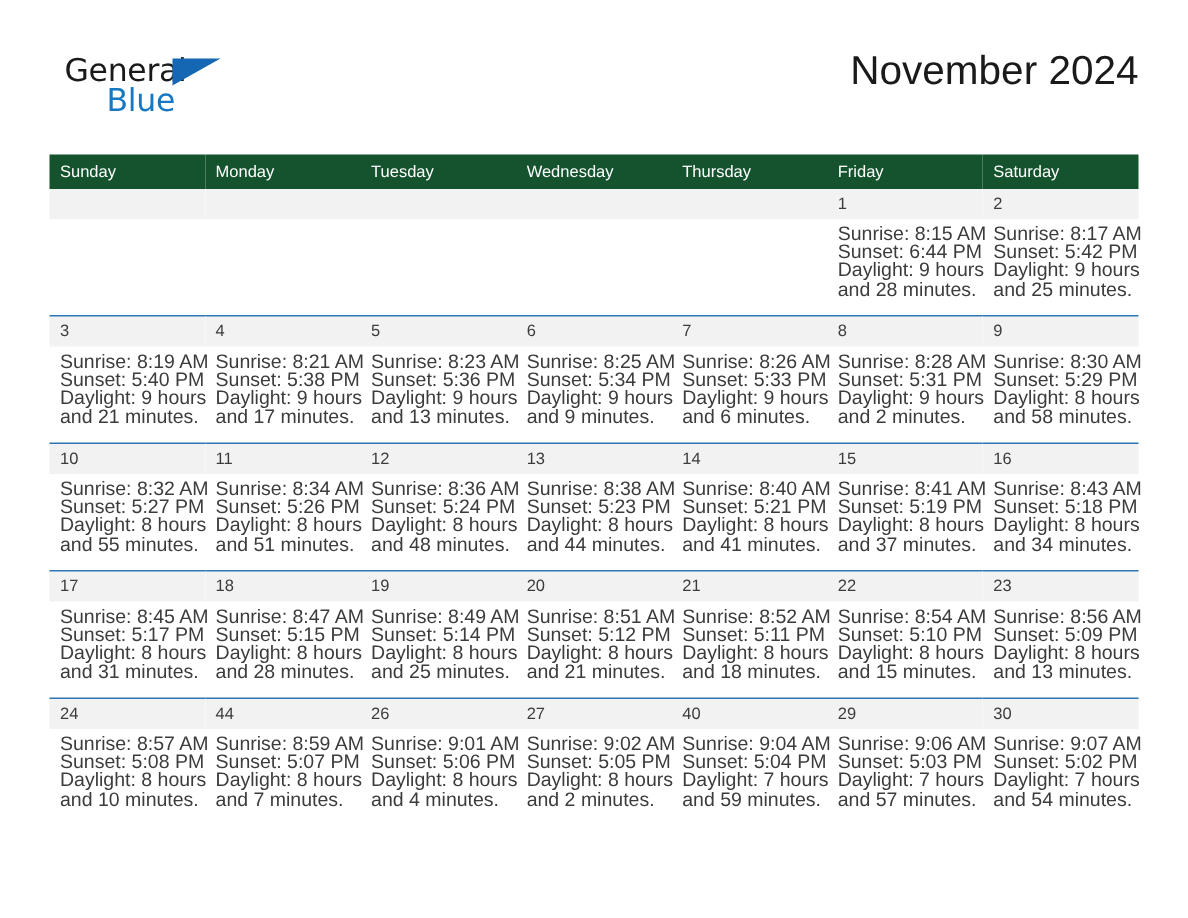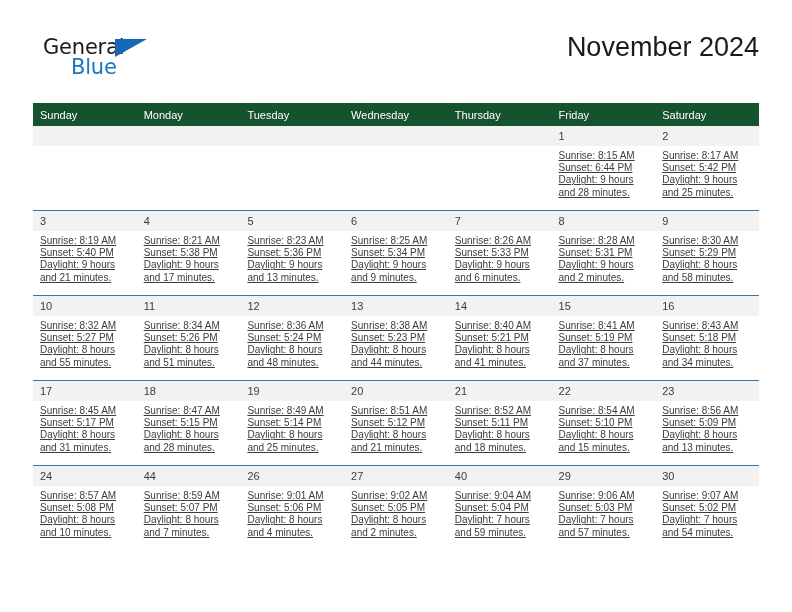--- a/index.html
+++ b/index.html
@@ -127,24 +127,23 @@
     color: #3c3c3c;
     padding: 4px 0 4px 7px;
     line-height: 12px;
     height: 12px;
   }
   .daynum.empty {
     color: transparent;
   }
   .cell-body {
     padding: 4px 6px 0 7px;
-    font-size: 10px;
+    font-size: 13px;
     line-height: 12.2px;
     color: #3c3c3c;
-    text-decoration: underline;
   }
   .cell-body div {
     white-space: nowrap;
   }
 </style>
 </head>
 <body>
 
 <div class="page">
 

